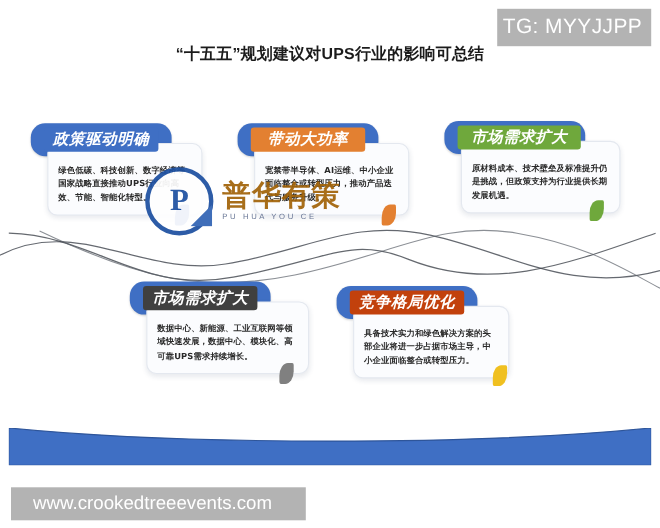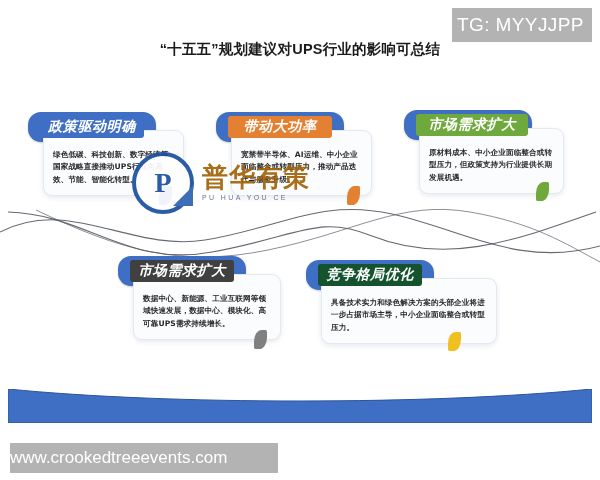--- a/index.html
+++ b/index.html
@@ -45,21 +45,21 @@
     position: absolute;
     left: 10px;
     top: 443px;
     width: 268px;
     height: 30px;
     background: #b3b3b3;
     color: #ffffff;
     font-size: 17px;
     display: flex;
     align-items: center;
-    padding-left: 0;
+    padding-left: 20px;
     box-sizing: border-box;
     z-index: 40;
   }
 
   
   .page-title {
     position: absolute;
     top: 40px;
     left: 0;
     width: 600px;
@@ -206,21 +206,21 @@
 
   
   #card-1 { left: 28px;  top: 112px; width: 160px; height: 100px; }
   #card-2 { left: 216px; top: 112px; width: 160px; height: 100px; }
   #card-3 { left: 404px; top: 110px; width: 160px; height: 100px; }
   #card-4 { left: 118px; top: 256px; width: 160px; height: 100px; }
   #card-5 { left: 306px; top: 260px; width: 160px; height: 100px; }
 
   #card-3 .card-body { width: 145px; }
   #card-4 .card-body { width: 148px; }
-  #card-5 .card-body { width: 176px; }
+  #card-5 .card-body { width: 142px; }
 
   
   .bottom-band {
     position: absolute;
     left: 8px;
     top: 389px;
     width: 584px;
     height: 34px;
     z-index: 10;
   }
@@ -256,41 +256,41 @@
     <div class="card-body">
       <div class="card-body-text">宽禁带半导体、AI运维、中小企业面临整合或转型压力，推动产品迭代与服务升级。</div>
     </div>
     <div class="card-head" style="background:#e38031;">带动大功率</div>
     <div class="leaf" style="background:#e38031; left:131px; top:74px;"></div>
   </div>
 
   <div class="card" id="card-3">
     <div class="card-blue-plate"></div>
     <div class="card-body">
-      <div class="card-body-text">原材料成本、中小企业面临整合或转型压力，但政策支持为行业提供长期发展机遇。</div>
+      <div class="card-body-text">原材料成本、技术壁垒及标准提升仍是挑战，但政策支持为行业提供长期发展机遇。</div>
     </div>
     <div class="card-head" style="background:#6fa83c; min-width:112px;">市场需求扩大</div>
     <div class="leaf" style="background:#6fa83c; left:132px; top:72px;"></div>
   </div>
 
   <div class="card" id="card-4">
     <div class="card-blue-plate"></div>
     <div class="card-body">
       <div class="card-body-text">数据中心、新能源、工业互联网等领域快速发展，数据中心、模块化、高可靠UPS需求持续增长。</div>
     </div>
     <div class="card-head" style="background:#404040;">市场需求扩大</div>
     <div class="leaf" style="background:#808080; left:136px; top:74px;"></div>
   </div>
 
   <div class="card" id="card-5">
     <div class="card-blue-plate"></div>
     <div class="card-body">
       <div class="card-body-text">具备技术实力和绿色解决方案的头部企业将进一步占据市场主导，中小企业面临整合或转型压力。</div>
     </div>
-    <div class="card-head" style="background:#14532d;">竞争格局优化</div>
+    <div class="card-head" style="background:#c2410c;">竞争格局优化</div>
     <div class="leaf" style="background:#f0c020; left:142px; top:72px;"></div>
   </div>
 
   <div class="logo-wm">
     <div class="logo-mark">
       <div class="glyph">P</div>
       <div class="swoosh"></div>
     </div>
     <div class="logo-text-wrap">
       <div class="logo-cn">普华有策</div>

